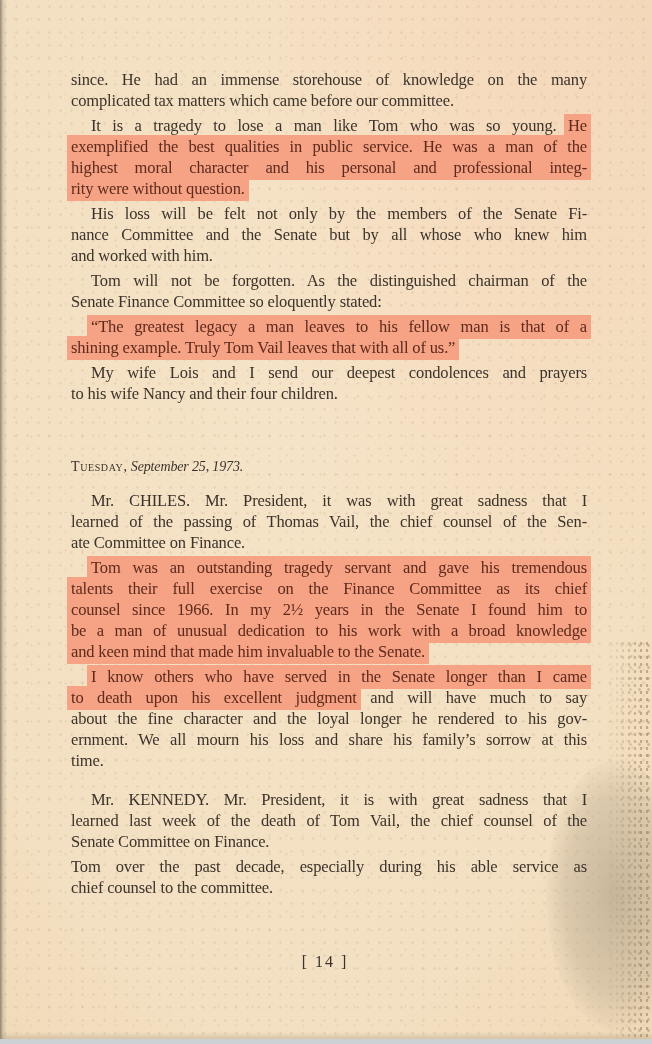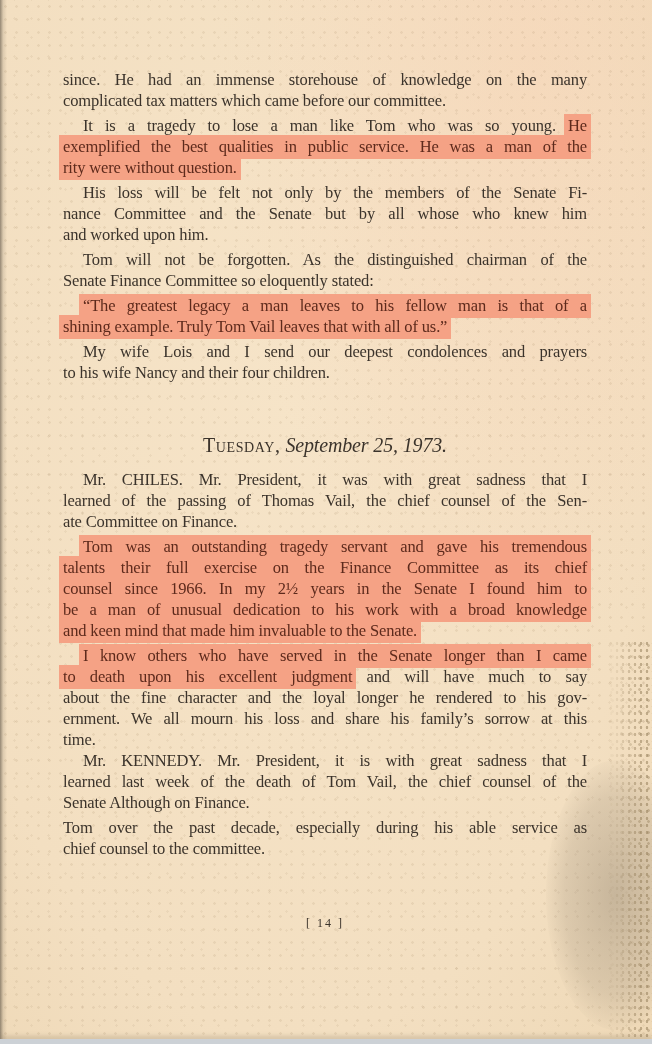--- a/index.html
+++ b/index.html
@@ -46,70 +46,71 @@
   .edge-left{
     position:absolute;left:0;top:0;bottom:0;width:7px;pointer-events:none;
     background:linear-gradient(to right, rgba(55,48,38,0.50), rgba(55,48,38,0.12) 45%, rgba(55,48,38,0) 100%);
   }
   .edge-bottom{
     position:absolute;left:0;right:0;bottom:0;height:5px;
     background:var(--scan-strip);
     box-shadow:0 -3px 4px rgba(120,105,80,0.25);
   }
   .text-block{
-    position:absolute;left:63px;right:65px;top:69px;
+    position:absolute;left:71px;right:65px;top:69px;
     font-size:16.5px;line-height:21px;letter-spacing:-0.15px;
   }
   .para{margin-top:4px;}
   .para:first-child{margin-top:0;}
-  .para.section-gap{margin-top:0;}
+  .para.section-gap{margin-top:18px;}
   .line{text-align:justify;text-align-last:justify;}
   .line.last{text-align-last:auto;}
   .line.indent{text-indent:20px;}
   .hl{
     background:var(--highlight);
     color:var(--highlight-ink);
     padding:2px 4px 3px;
     margin:0 -4px;
   }
   .date-heading{
     margin:52px 0 13px;
-    text-align:center;
-    font-size:20px;line-height:21px;
+    text-align:left;
+    font-size:14px;line-height:21px;
   }
   .date-heading .sc{font-variant:small-caps;letter-spacing:0.6px;}
   .date-heading .it{font-style:italic;}
   .footer{
-    position:absolute;left:63px;right:65px;top:916px;
-    text-align:center;font-size:12px;letter-spacing:2px;
+    position:absolute;left:63px;right:65px;top:953px;
+    text-align:center;font-size:16px;letter-spacing:2px;
   }
 </style>
 </head>
 <body>
 
 <div class="sheet">
   <div class="grain"></div>
   <div class="stain"></div>
   <div class="speckle"></div>
   <div class="edge-left"></div>
   <div class="edge-bottom"></div>
   <div class="text-block">
       <div class="para">
         <div class="line"><span class="seg">since. He had an immense storehouse of knowledge on the many</span></div>
         <div class="line last"><span class="seg">complicated tax matters which came before our committee.</span></div>
       </div>
       <div class="para">
         <div class="line indent"><span class="seg">It is a tragedy to lose a man like Tom who was so young. </span><span class="hl">He</span></div>
         <div class="line"><span class="hl">exemplified the best qualities in public service. He was a man of the</span></div>
+        <div class="line"><span class="hl">highest moral character and his personal and professional integ-</span></div>
         <div class="line last"><span class="hl">rity were without question.</span></div>
       </div>
       <div class="para">
         <div class="line indent"><span class="seg">His loss will be felt not only by the members of the Senate Fi-</span></div>
         <div class="line"><span class="seg">nance Committee and the Senate but by all whose who knew him</span></div>
-        <div class="line last"><span class="seg">and worked upon him.</span></div>
+        <div class="line last"><span class="seg">and worked with him.</span></div>
       </div>
       <div class="para">
         <div class="line indent"><span class="seg">Tom will not be forgotten. As the distinguished chairman of the</span></div>
         <div class="line last"><span class="seg">Senate Finance Committee so eloquently stated:</span></div>
       </div>
       <div class="para">
         <div class="line indent"><span class="hl">“The greatest legacy a man leaves to his fellow man is that of a</span></div>
         <div class="line last"><span class="hl">shining example. Truly Tom Vail leaves that with all of us.”</span></div>
       </div>
       <div class="para">
@@ -132,21 +133,21 @@
       <div class="para">
         <div class="line indent"><span class="hl">I know others who have served in the Senate longer than I came</span></div>
         <div class="line"><span class="hl">to death upon his excellent judgment</span><span class="seg"> and will have much to say</span></div>
         <div class="line"><span class="seg">about the fine character and the loyal longer he rendered to his gov-</span></div>
         <div class="line"><span class="seg">ernment. We all mourn his loss and share his family’s sorrow at this</span></div>
         <div class="line last"><span class="seg">time.</span></div>
       </div>
       <div class="para section-gap">
         <div class="line indent"><span class="seg">Mr. KENNEDY. Mr. President, it is with great sadness that I</span></div>
         <div class="line"><span class="seg">learned last week of the death of Tom Vail, the chief counsel of the</span></div>
-        <div class="line last"><span class="seg">Senate Although on Finance.</span></div>
+        <div class="line last"><span class="seg">Senate Committee on Finance.</span></div>
       </div>
       <div class="para">
         <div class="line"><span class="seg">Tom over the past decade, especially during his able service as</span></div>
         <div class="line last"><span class="seg">chief counsel to the committee.</span></div>
       </div>
     </div>
   <div class="footer">[ 14 ]</div>
 </div>
 
 </body></html>

